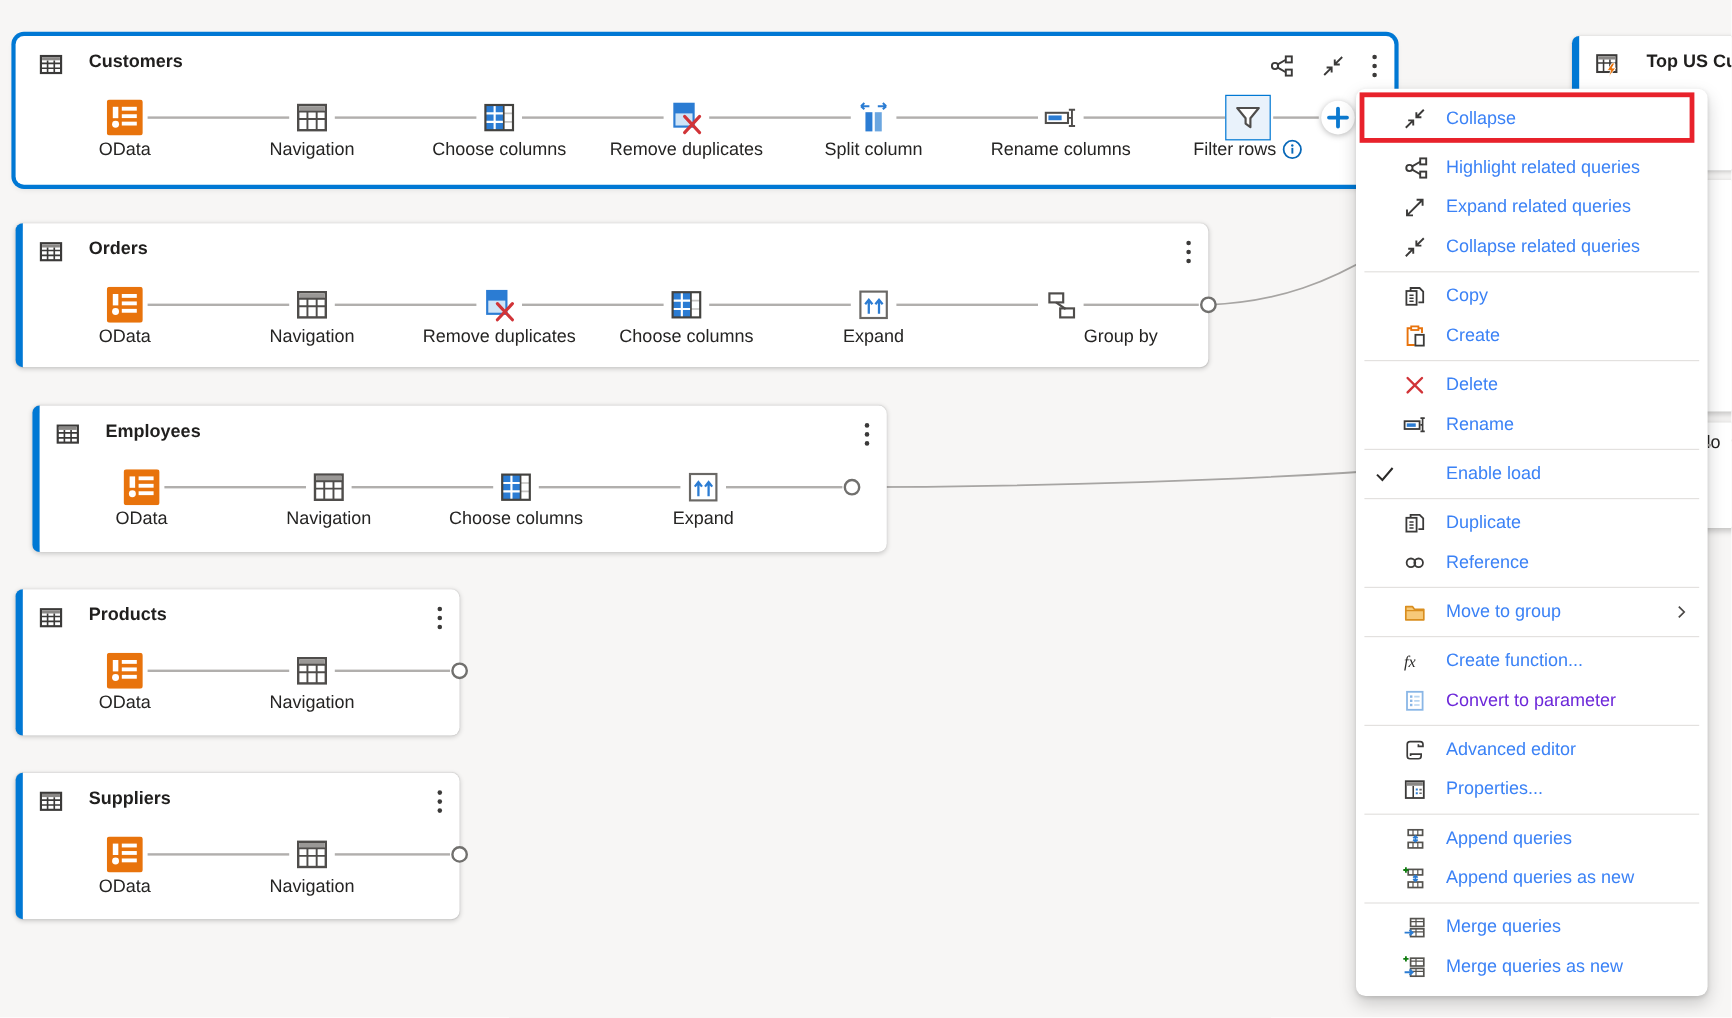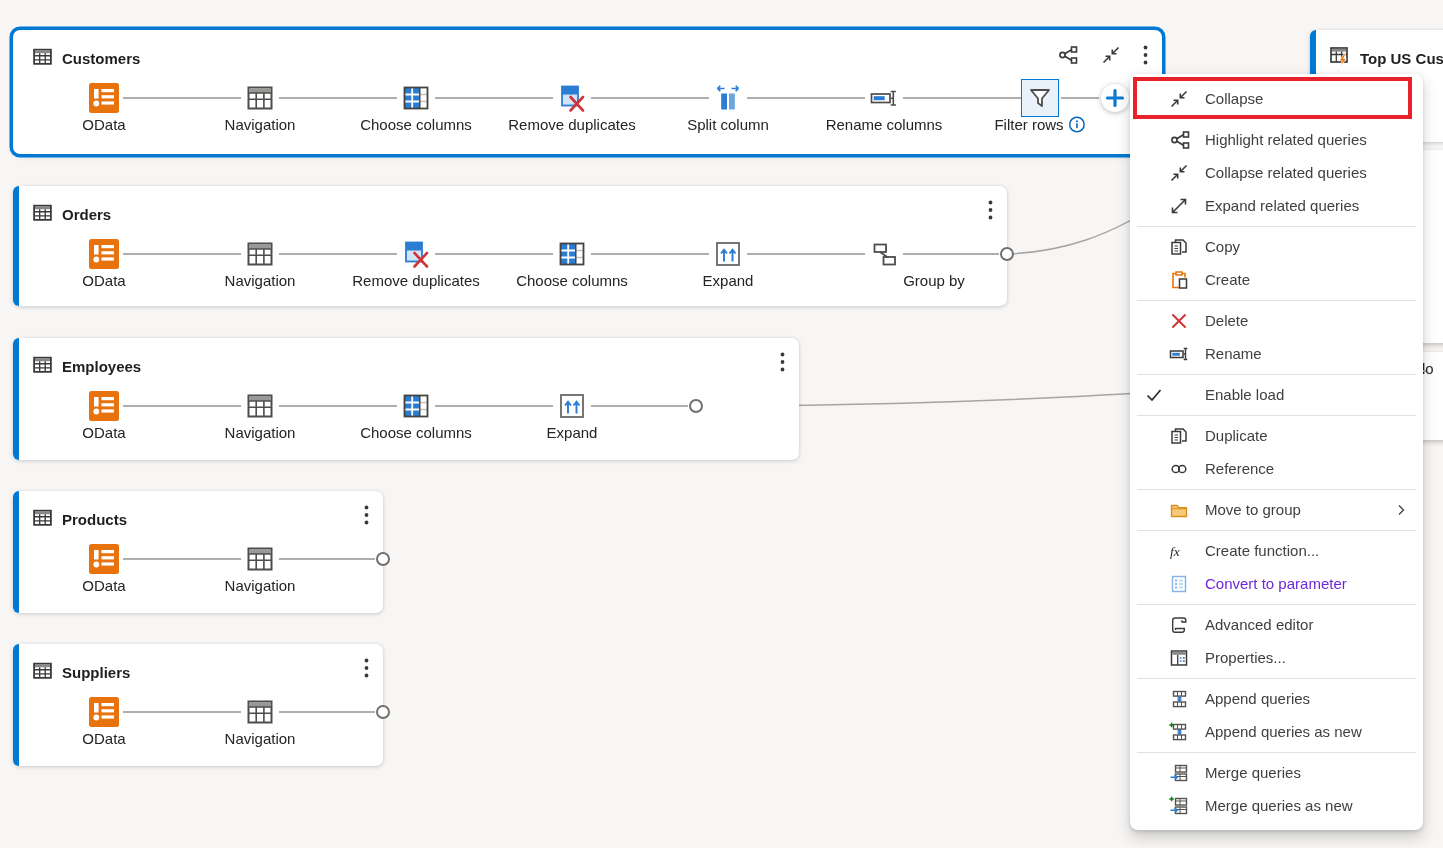--- a/index.html
+++ b/index.html
@@ -3,37 +3,37 @@
 <meta charset="utf-8">
 <style>
   html,body{margin:0;padding:0;background:#fff}
   .canvas{position:relative;width:1443px;height:848px;background:#f7f6f5;overflow:hidden;
           font-family:"Liberation Sans",sans-serif;color:#252423;-webkit-font-smoothing:antialiased}
   .conn-svg{position:absolute;left:0;top:0;z-index:1}
   .qcard{position:absolute;background:#fff;border-radius:7px;
          box-shadow:0 1px 4px rgba(0,0,0,.18),0 0 1px rgba(0,0,0,.10);z-index:2}
   .qcard.selected{box-shadow:0 0 0 3.5px #0078D4,0 2px 6px rgba(0,0,0,.16)}
   .accent{position:absolute;left:0;top:0;bottom:0;width:6px;background:#0078D4;border-radius:7px 0 0 7px}
-  .card-header{position:absolute;left:19px;top:13px;display:flex;align-items:flex-end;gap:9px;height:24px}
+  .card-header{position:absolute;left:19px;top:13px;display:flex;align-items:flex-start;gap:21px;height:24px}
   .hicon{display:flex;align-items:center}
   .card-title{font-size:15px;font-weight:600;color:#201f1e;white-space:nowrap}
   .header-actions{position:absolute;right:14px;top:14px;display:flex;align-items:center;gap:22px;z-index:3}
   .action-btn{display:flex;align-items:center;justify-content:center;cursor:pointer}
   .step-line{position:absolute;height:2px;background:#b1afad;top:67px}
   .step-ic{position:absolute;width:30px;height:30px;display:flex;align-items:center;justify-content:center}
   .sel-box{position:absolute;width:38px;height:38px;background:#e9f2fb;border:1.5px solid #0078d4;
            box-sizing:border-box;display:flex;align-items:center;justify-content:center}
   .step-label{position:absolute;transform:translateX(-50%);font-size:15px;color:#252423;white-space:nowrap;
               display:flex;align-items:center;gap:5px}
   .port{position:absolute;width:14px;height:14px;border-radius:50%;background:#fff;
         border:2.5px solid #71706e;box-sizing:border-box;z-index:3}
   .plus-btn{position:absolute;width:30px;height:30px;filter:drop-shadow(0 1.5px 2.5px rgba(0,0,0,.28));cursor:pointer}
   .menu{position:absolute;left:1130px;top:74px;width:293px;background:#fff;border-radius:8px;
         box-shadow:0 6.4px 14.4px rgba(0,0,0,.18),0 1.2px 3.6px rgba(0,0,0,.12);z-index:5;padding:8px 0;box-sizing:border-box}
-  .menu-item{height:33px;display:flex;align-items:center;padding:0 12px;font-size:15px;color:#404040;cursor:pointer}
+  .menu-item{height:33px;display:flex;align-items:center;padding:0 12px;font-size:15px;color:#3b82f6;cursor:pointer}
   .mi-check{width:24px;min-width:24px;display:flex;align-items:center;justify-content:center}
   .mi-icon{width:24px;min-width:24px;height:22px;margin-left:3px;display:flex;align-items:center;justify-content:flex-start}
   .mi-label{margin-left:12px;flex:1;white-space:nowrap}
   .mi-chevron{display:flex;align-items:center;margin-right:4px}
   .menu-item.disabled{color:#6d28d9;cursor:default}
   .menu-item.disabled .mi-icon{opacity:.55}
   .menu-sep{border-top:1px solid #e3e1df;margin:3.5px 7px}
   .menu-item.highlighted{position:relative;margin-bottom:8px}
   .red-annotation{position:absolute;left:3px;right:11px;top:-5px;bottom:-4px;border:4px solid #E8222B;pointer-events:none;z-index:2}
   .strip{position:absolute;background:#fff;border-radius:6px;box-shadow:0 2px 5px rgba(0,0,0,.22);z-index:3}
@@ -268,21 +268,21 @@
             <rect x="14.5" y="18" width="11.5" height="7.5" fill="#fff" stroke="#4f4d4b" stroke-width="1.8"></rect>
             <path d="M11 13 L19 18.5" stroke="#4f4d4b" stroke-width="1.8"></path>
           </svg>
         </span>
         <div class="step-label" style="left: 921px; top: 86px;">
           <span>Group by</span>
         </div>
         <div class="step-line" style="left: 890px; width: 96px;"></div>
         <div class="port" style="left: 987px; top: 61px;"></div>
       </div>
-      <div class="qcard" style="left: 13px; top: 338px; width: 786px; height: 122px;">
+      <div class="qcard" style="left: 27px; top: 338px; width: 712px; height: 122px;">
         <div class="accent"></div>
         <div class="card-header">
           <span class="hicon">
             <svg width="21" height="21" viewBox="0 0 20 20">
               <rect x="2" y="3.5" width="16" height="13.5" fill="#fff" stroke="#3b3a39" stroke-width="1.7"></rect>
               <rect x="2.9" y="4.4" width="14.2" height="2.5" fill="#8a8886"></rect>
               <path d="M2 9.3h16M2 13.2h16M7.3 7v10M12.6 7v10" stroke="#3b3a39" stroke-width="1.3" fill="none"></path>
             </svg>
           </span>
           <span class="card-title">Employees</span>
@@ -487,33 +487,33 @@
             <rect x="14.5" y="14" width="5" height="5" fill="none" stroke="#3b3a39" stroke-width="1.6"></rect>
             <path d="M7.8 9.7 L14.5 5.8 M7.8 12.3 L14.5 16.2" stroke="#3b3a39" stroke-width="1.6"></path>
           </svg>
         </span>
         <span class="mi-label">Highlight related queries</span>
       </div>
       <div class="menu-item">
         <span class="mi-check"></span>
         <span class="mi-icon">
           <svg width="20" height="20" viewBox="0 0 20 20">
+            <path d="M3.5 16.5 L16.5 3.5 M11.5 3.5 H16.5 V8.5 M8.5 16.5 H3.5 V11.5" fill="none" stroke="#3b3a39" stroke-width="1.6"></path>
+          </svg>
+        </span>
+        <span class="mi-label">Expand related queries</span>
+      </div>
+      <div class="menu-item">
+        <span class="mi-check"></span>
+        <span class="mi-icon">
+          <svg width="20" height="20" viewBox="0 0 20 20">
             <path d="M17.5 2.5 L11.3 8.7 M11.3 4.5 V8.7 H15.5 M2.5 17.5 L8.7 11.3 M8.7 15.5 V11.3 H4.5" fill="none" stroke="#3b3a39" stroke-width="1.6"></path>
           </svg>
         </span>
         <span class="mi-label">Collapse related queries</span>
-      </div>
-      <div class="menu-item">
-        <span class="mi-check"></span>
-        <span class="mi-icon">
-          <svg width="20" height="20" viewBox="0 0 20 20">
-            <path d="M3.5 16.5 L16.5 3.5 M11.5 3.5 H16.5 V8.5 M8.5 16.5 H3.5 V11.5" fill="none" stroke="#3b3a39" stroke-width="1.6"></path>
-          </svg>
-        </span>
-        <span class="mi-label">Expand related queries</span>
       </div>
       <div class="menu-sep"></div>
       <div class="menu-item">
         <span class="mi-check"></span>
         <span class="mi-icon">
           <svg width="20" height="20" viewBox="0 0 20 20">
             <path d="M6.5 5.5 V3 h7.5 l3 3 v9 h-4" fill="none" stroke="#3b3a39" stroke-width="1.5"></path>
             <rect x="3" y="5.5" width="8.5" height="11.5" fill="#fff" stroke="#3b3a39" stroke-width="1.5"></rect>
             <path d="M5.5 9h3.5 M5.5 11.5h3.5 M5.5 14h3.5" stroke="#3b3a39" stroke-width="1.2"></path>
           </svg>

